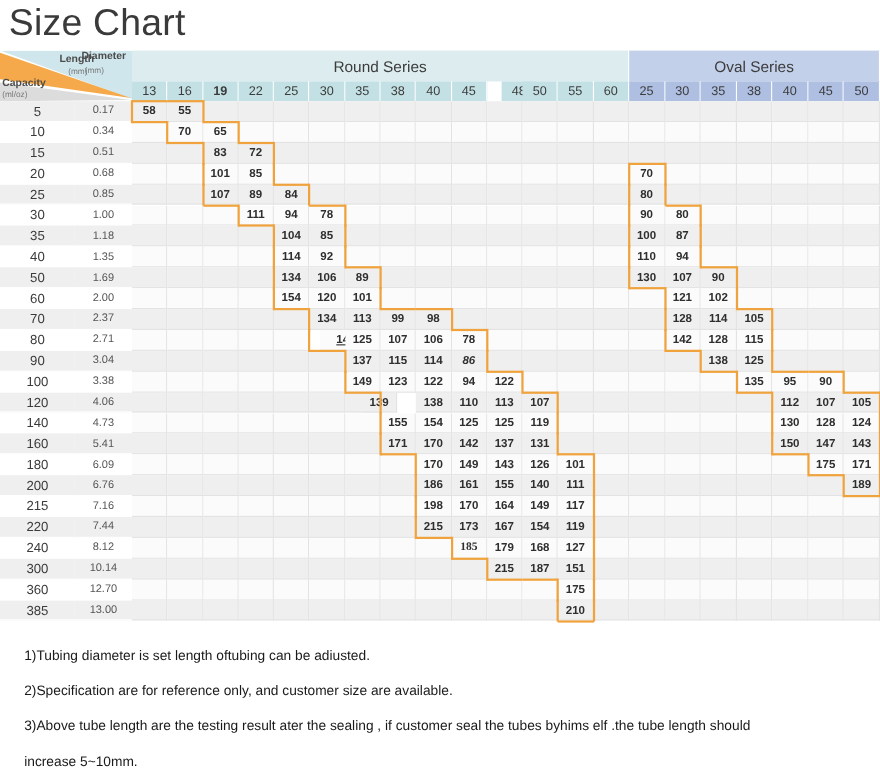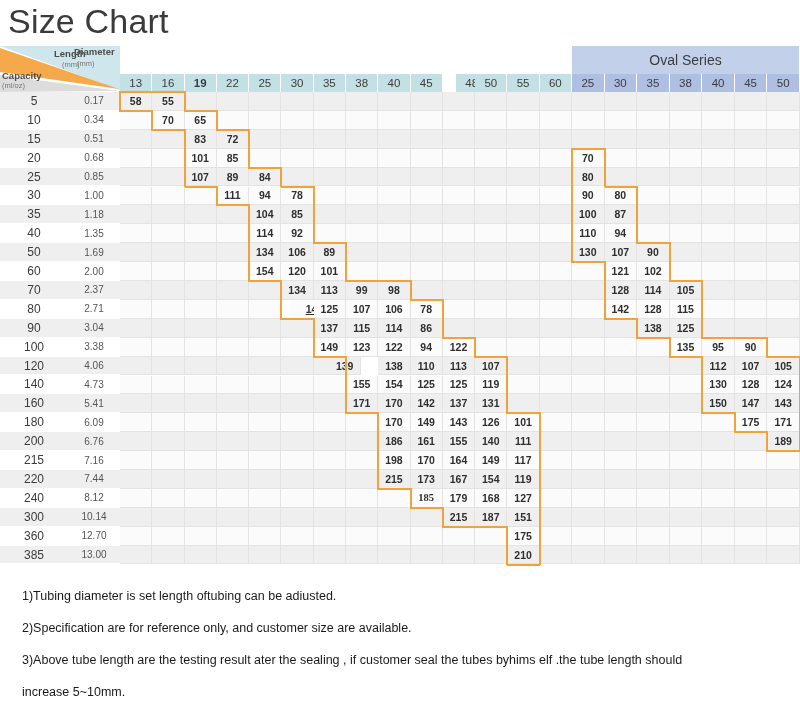--- a/index.html
+++ b/index.html
@@ -118,20 +118,21 @@
       <polygon points="0,29 119,45 0,46" fill="#dcdcdc"></polygon>
     </svg>
     <div class="lbl corner-name" style="left:54px; top:2px;">Length</div>
     <div class="lbl corner-unit" style="left:62px; top:14px;">(mm)</div>
     <div class="lbl corner-name" style="left:74px; top:0px;">Diameter</div>
     <div class="lbl corner-unit" style="left:77px; top:13px;">(mm)</div>
     <div class="lbl corner-name" style="left:2px; top:24px;">Capacity</div>
     <div class="lbl corner-unit" style="left:2px; top:35px;">(ml/oz)</div>
   </div>
 
+  <div class="cell group-band" id="band-round">Round Series</div>
   <div class="cell group-band" id="band-oval">Oval Series</div>
 
   <div id="cells">
       <div class="cell sizehdr round" style="left: 120px; top: 28px; width: 32.2857px; height: 18px;">13</div>
       <div class="cell sizehdr round" style="left: 152.286px; top: 28px; width: 32.2857px; height: 18px;">16</div>
       <div class="cell sizehdr round" style="left: 184.571px; top: 28px; width: 32.2857px; height: 18px; font-weight: bold;">19</div>
       <div class="cell sizehdr round" style="left: 216.857px; top: 28px; width: 32.2857px; height: 18px;">22</div>
       <div class="cell sizehdr round" style="left: 249.143px; top: 28px; width: 32.2857px; height: 18px;">25</div>
       <div class="cell sizehdr round" style="left: 281.429px; top: 28px; width: 32.2857px; height: 18px;">30</div>
       <div class="cell sizehdr round" style="left: 313.714px; top: 28px; width: 32.2857px; height: 18px;">35</div>
@@ -429,21 +430,21 @@
       <div class="cell rowdia odd" style="left: 68px; top: 272.8px; width: 52px; height: 18.9px;">3.04</div>
       <div class="cell dcell odd blank" style="left: 120px; top: 272.8px; width: 32.2857px; height: 18.9px;"></div>
       <div class="cell dcell odd blank" style="left: 152.286px; top: 272.8px; width: 32.2857px; height: 18.9px;"></div>
       <div class="cell dcell odd blank" style="left: 184.571px; top: 272.8px; width: 32.2857px; height: 18.9px;"></div>
       <div class="cell dcell odd blank" style="left: 216.857px; top: 272.8px; width: 32.2857px; height: 18.9px;"></div>
       <div class="cell dcell odd blank" style="left: 249.143px; top: 272.8px; width: 32.2857px; height: 18.9px;"></div>
       <div class="cell dcell odd blank" style="left: 281.429px; top: 272.8px; width: 32.2857px; height: 18.9px;"></div>
       <div class="cell dcell odd" style="left: 313.714px; top: 272.8px; width: 32.2857px; height: 18.9px;">137</div>
       <div class="cell dcell odd" style="left: 346px; top: 272.8px; width: 32.2857px; height: 18.9px;">115</div>
       <div class="cell dcell odd" style="left: 378.286px; top: 272.8px; width: 32.2857px; height: 18.9px;">114</div>
-      <div class="cell dcell odd" style="left: 410.571px; top: 272.8px; width: 32.2857px; height: 18.9px;">86</div>
+      <div class="cell dcell odd" style="left: 410.571px; top: 272.8px; width: 32.2857px; height: 18.9px; font-style: italic;">86</div>
       <div class="cell dcell odd blank" style="left: 442.857px; top: 272.8px; width: 32.2857px; height: 18.9px;"></div>
       <div class="cell dcell odd blank" style="left: 475.143px; top: 272.8px; width: 32.2857px; height: 18.9px;"></div>
       <div class="cell dcell odd blank" style="left: 507.429px; top: 272.8px; width: 32.2857px; height: 18.9px;"></div>
       <div class="cell dcell odd blank" style="left: 539.714px; top: 272.8px; width: 32.2857px; height: 18.9px;"></div>
       <div class="cell dcell odd blank" style="left: 572px; top: 272.8px; width: 32.5714px; height: 18.9px;"></div>
       <div class="cell dcell odd blank" style="left: 604.571px; top: 272.8px; width: 32.5714px; height: 18.9px;"></div>
       <div class="cell dcell odd" style="left: 637.143px; top: 272.8px; width: 32.5714px; height: 18.9px;">138</div>
       <div class="cell dcell odd" style="left: 669.714px; top: 272.8px; width: 32.5714px; height: 18.9px;">125</div>
       <div class="cell dcell odd blank" style="left: 702.286px; top: 272.8px; width: 32.5714px; height: 18.9px;"></div>
       <div class="cell dcell odd blank" style="left: 734.857px; top: 272.8px; width: 32.5714px; height: 18.9px;"></div>

